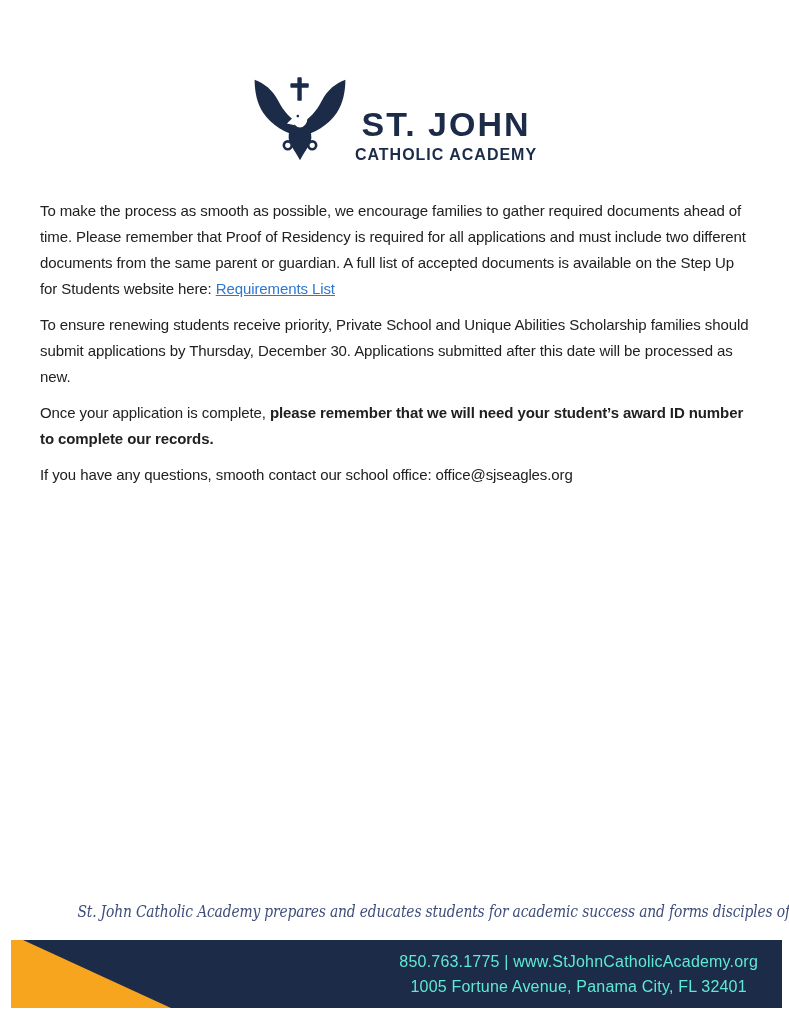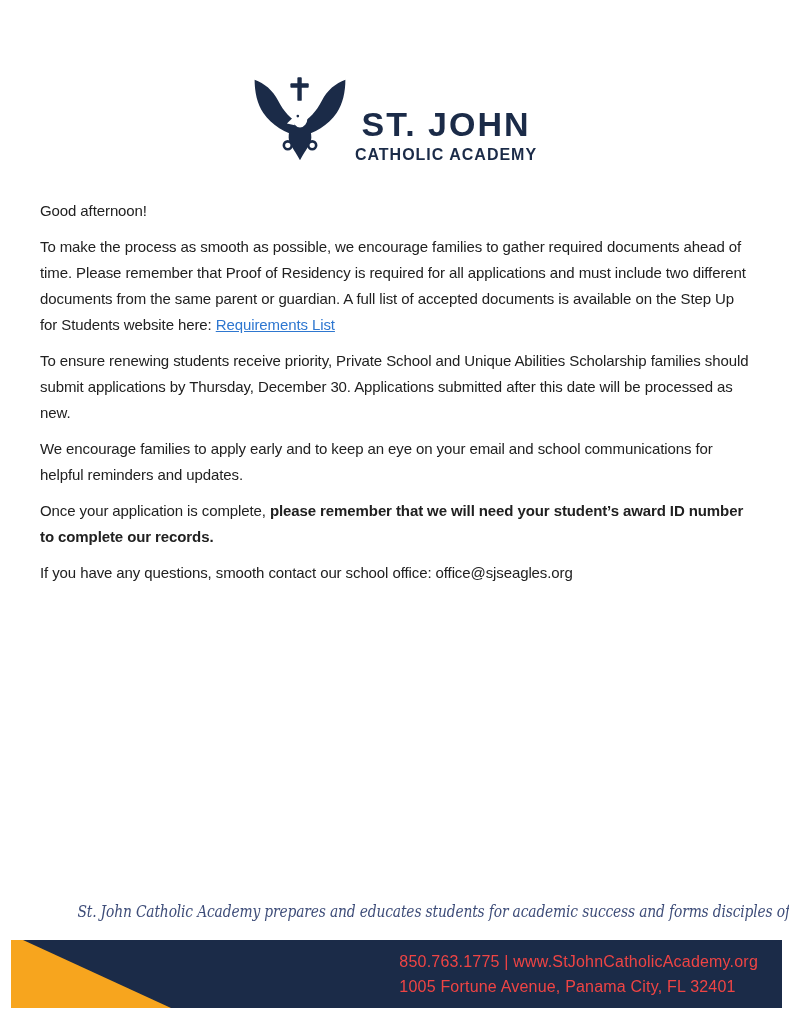--- a/index.html
+++ b/index.html
@@ -83,22 +83,22 @@
     width:771px;
     height:68px;
     background:#1b2b48;
   }
   .footer-triangle { position:absolute; left:0; top:0; }
   .footer-contact {
     position:absolute;
     right:24px;
     top:50%;
     transform:translateY(-50%);
-    text-align:left;
-    color:#ef4444;
+    text-align:center;
+    color:#5eead4;
     font-size:16px;
     line-height:25px;
     letter-spacing:0.2px;
   }
 </style>
 </head>
 <body>
 
 <div class="page">
 
@@ -125,28 +125,26 @@
         <circle cx="69" cy="79" r="4.5" fill="#ffffff" stroke="#1b2b48" stroke-width="3"></circle>
       </svg>
     </div>
     <div class="logo-text">
       <div class="logo-name">ST. JOHN</div>
       <div class="logo-sub">CATHOLIC ACADEMY</div>
     </div>
   </div>
 
   <div class="letter">
-    <p>Good afternoon!</p>
 
 
     <p><span>To make the process as smooth as possible, we encourage families to gather required documents ahead of time. Please remember that Proof of Residency is required for all applications and must include two different documents from the same parent or guardian. A full list of accepted documents is available on the Step Up for Students website here: </span><a class="link">Requirements List</a></p>
 
     <p><span>To ensure renewing students receive priority, Private School and Unique Abilities Scholarship families should submit applications by Thursday, December 30. </span><span class="it">Applications submitted after this date will be processed as new.</span></p>
 
-    <p>We encourage families to apply early and to keep an eye on your email and school communications for helpful reminders and updates.</p>
 
     <p><span>Once your application is complete, </span><span class="bd">please remember that we will need your student’s award ID number to complete our records.</span></p>
 
     <p>If you have any questions, smooth contact our school office: office@sjseagles.org</p>
 
 
   </div>
 
   <div class="tagline-wrap">
     <span class="tagline">St. John Catholic Academy prepares and educates students for academic success and forms disciples of Christ for life.</span>

